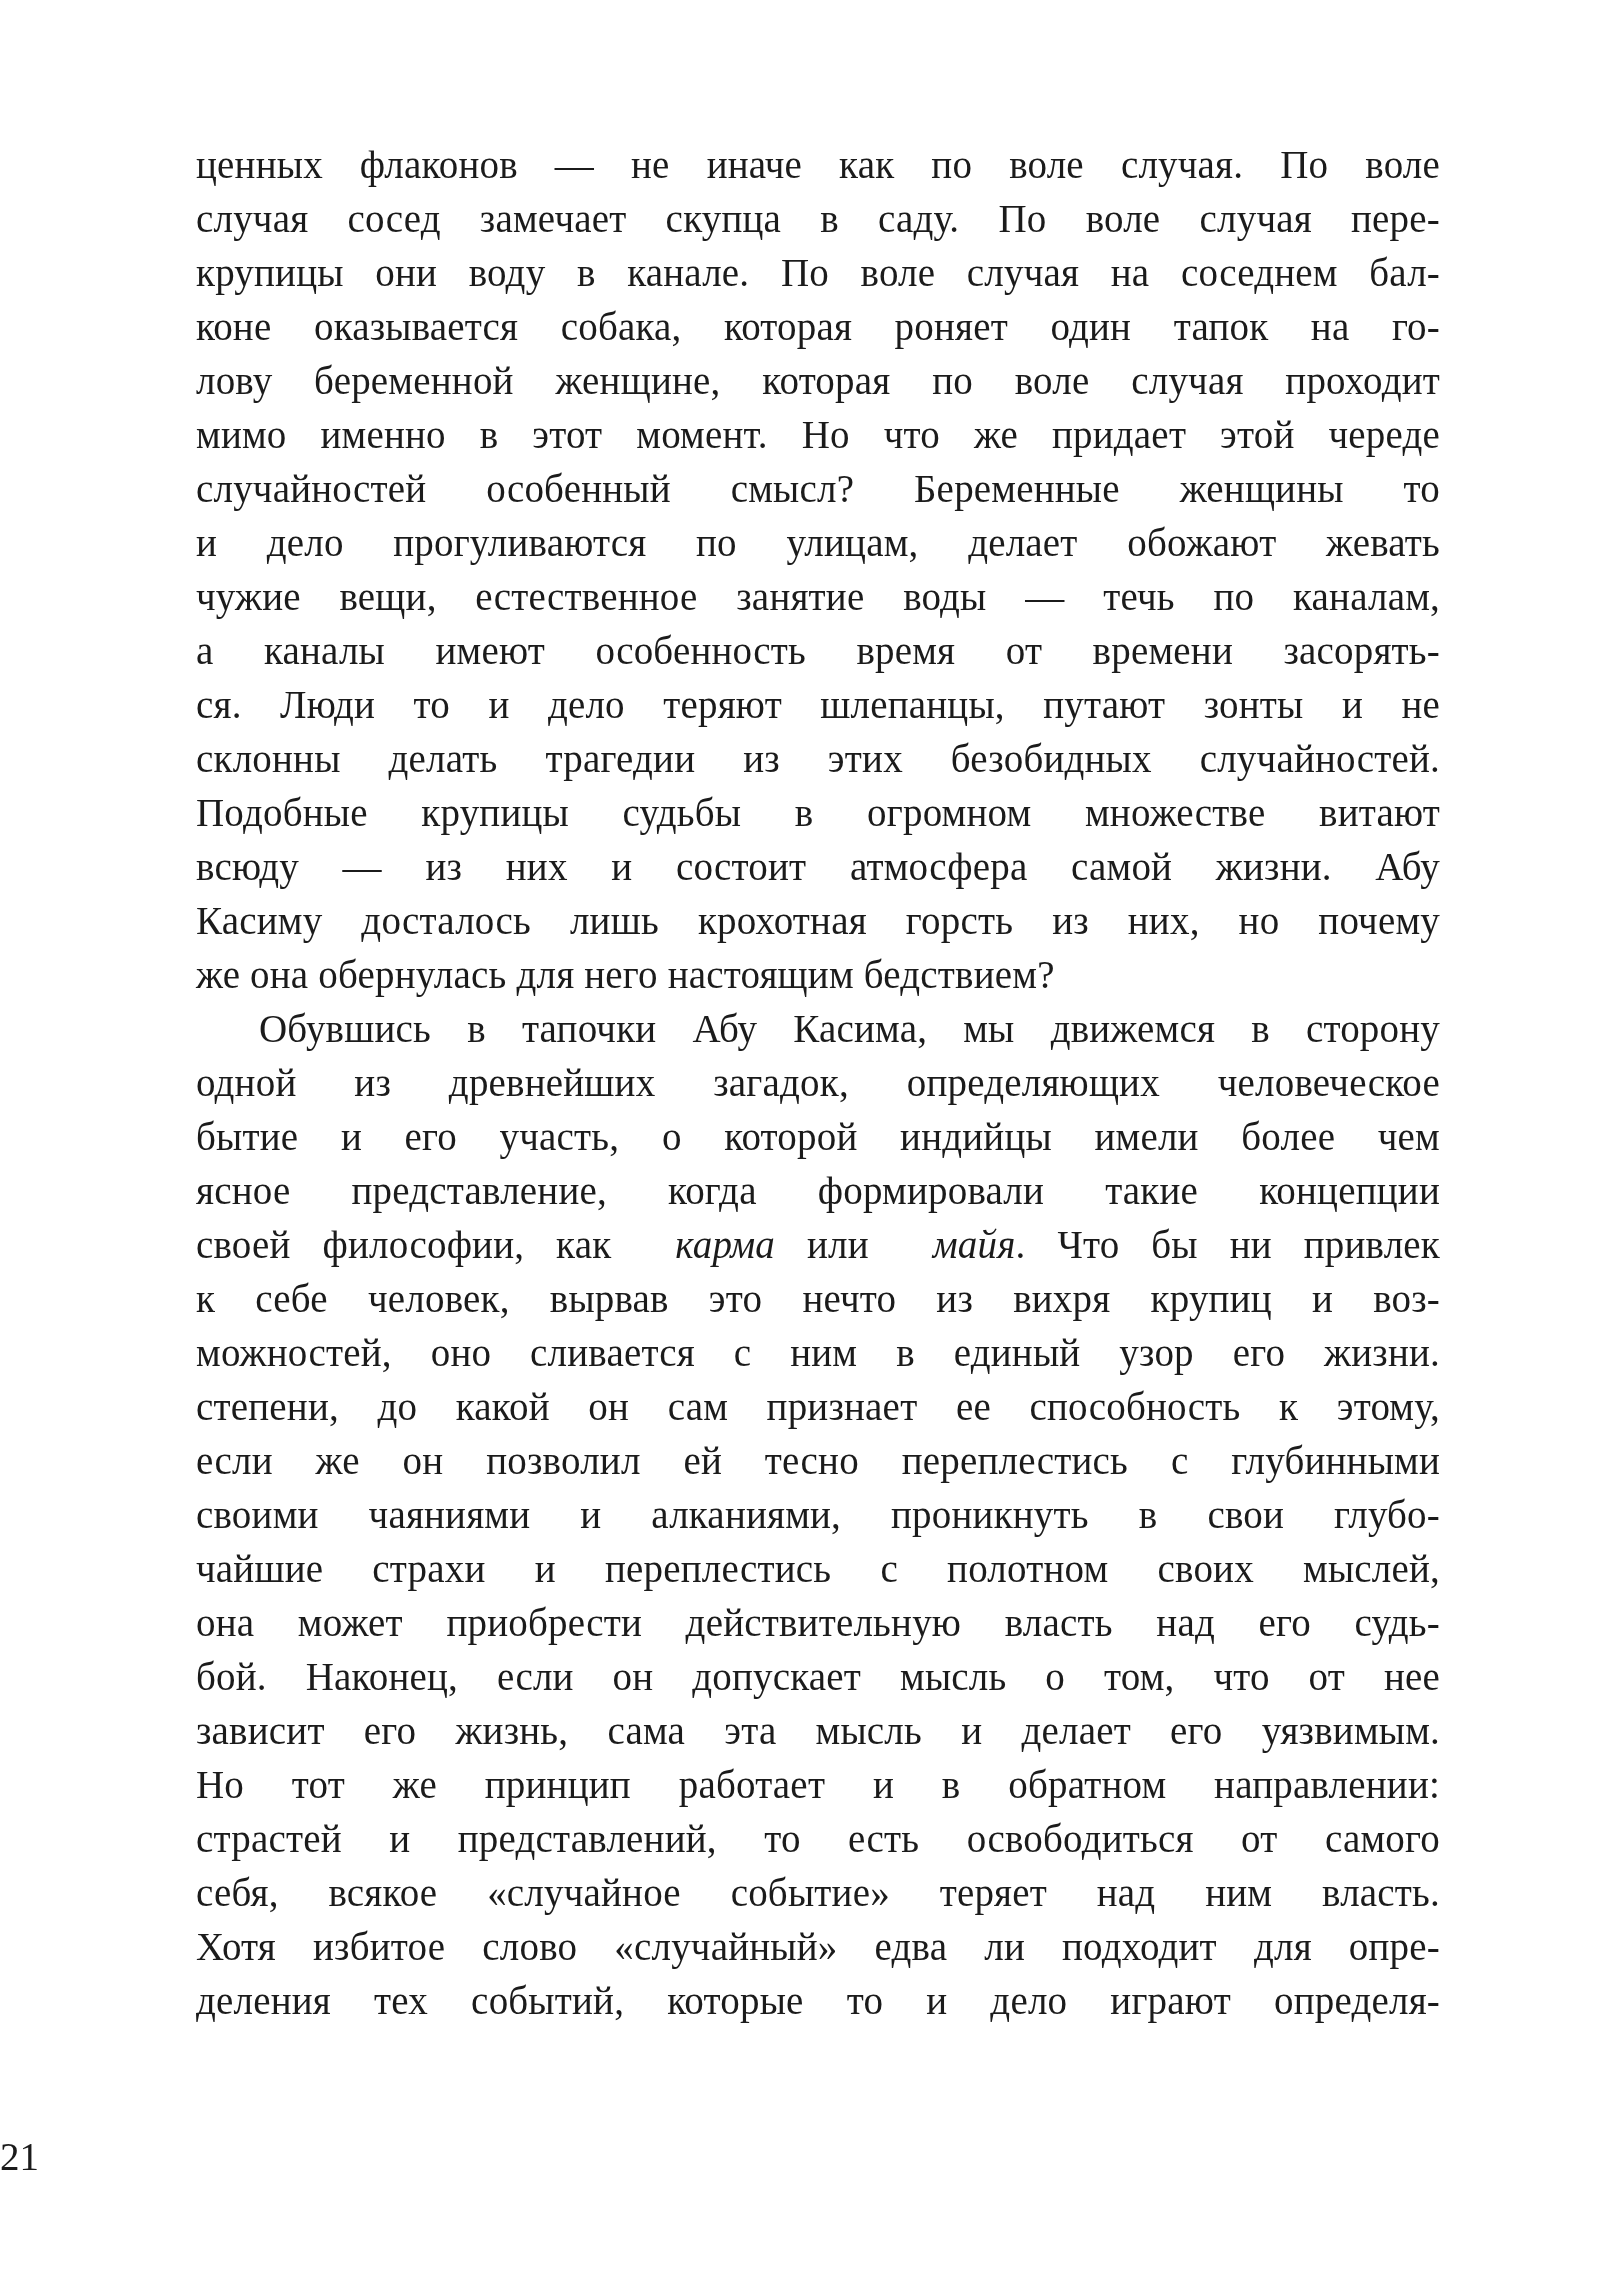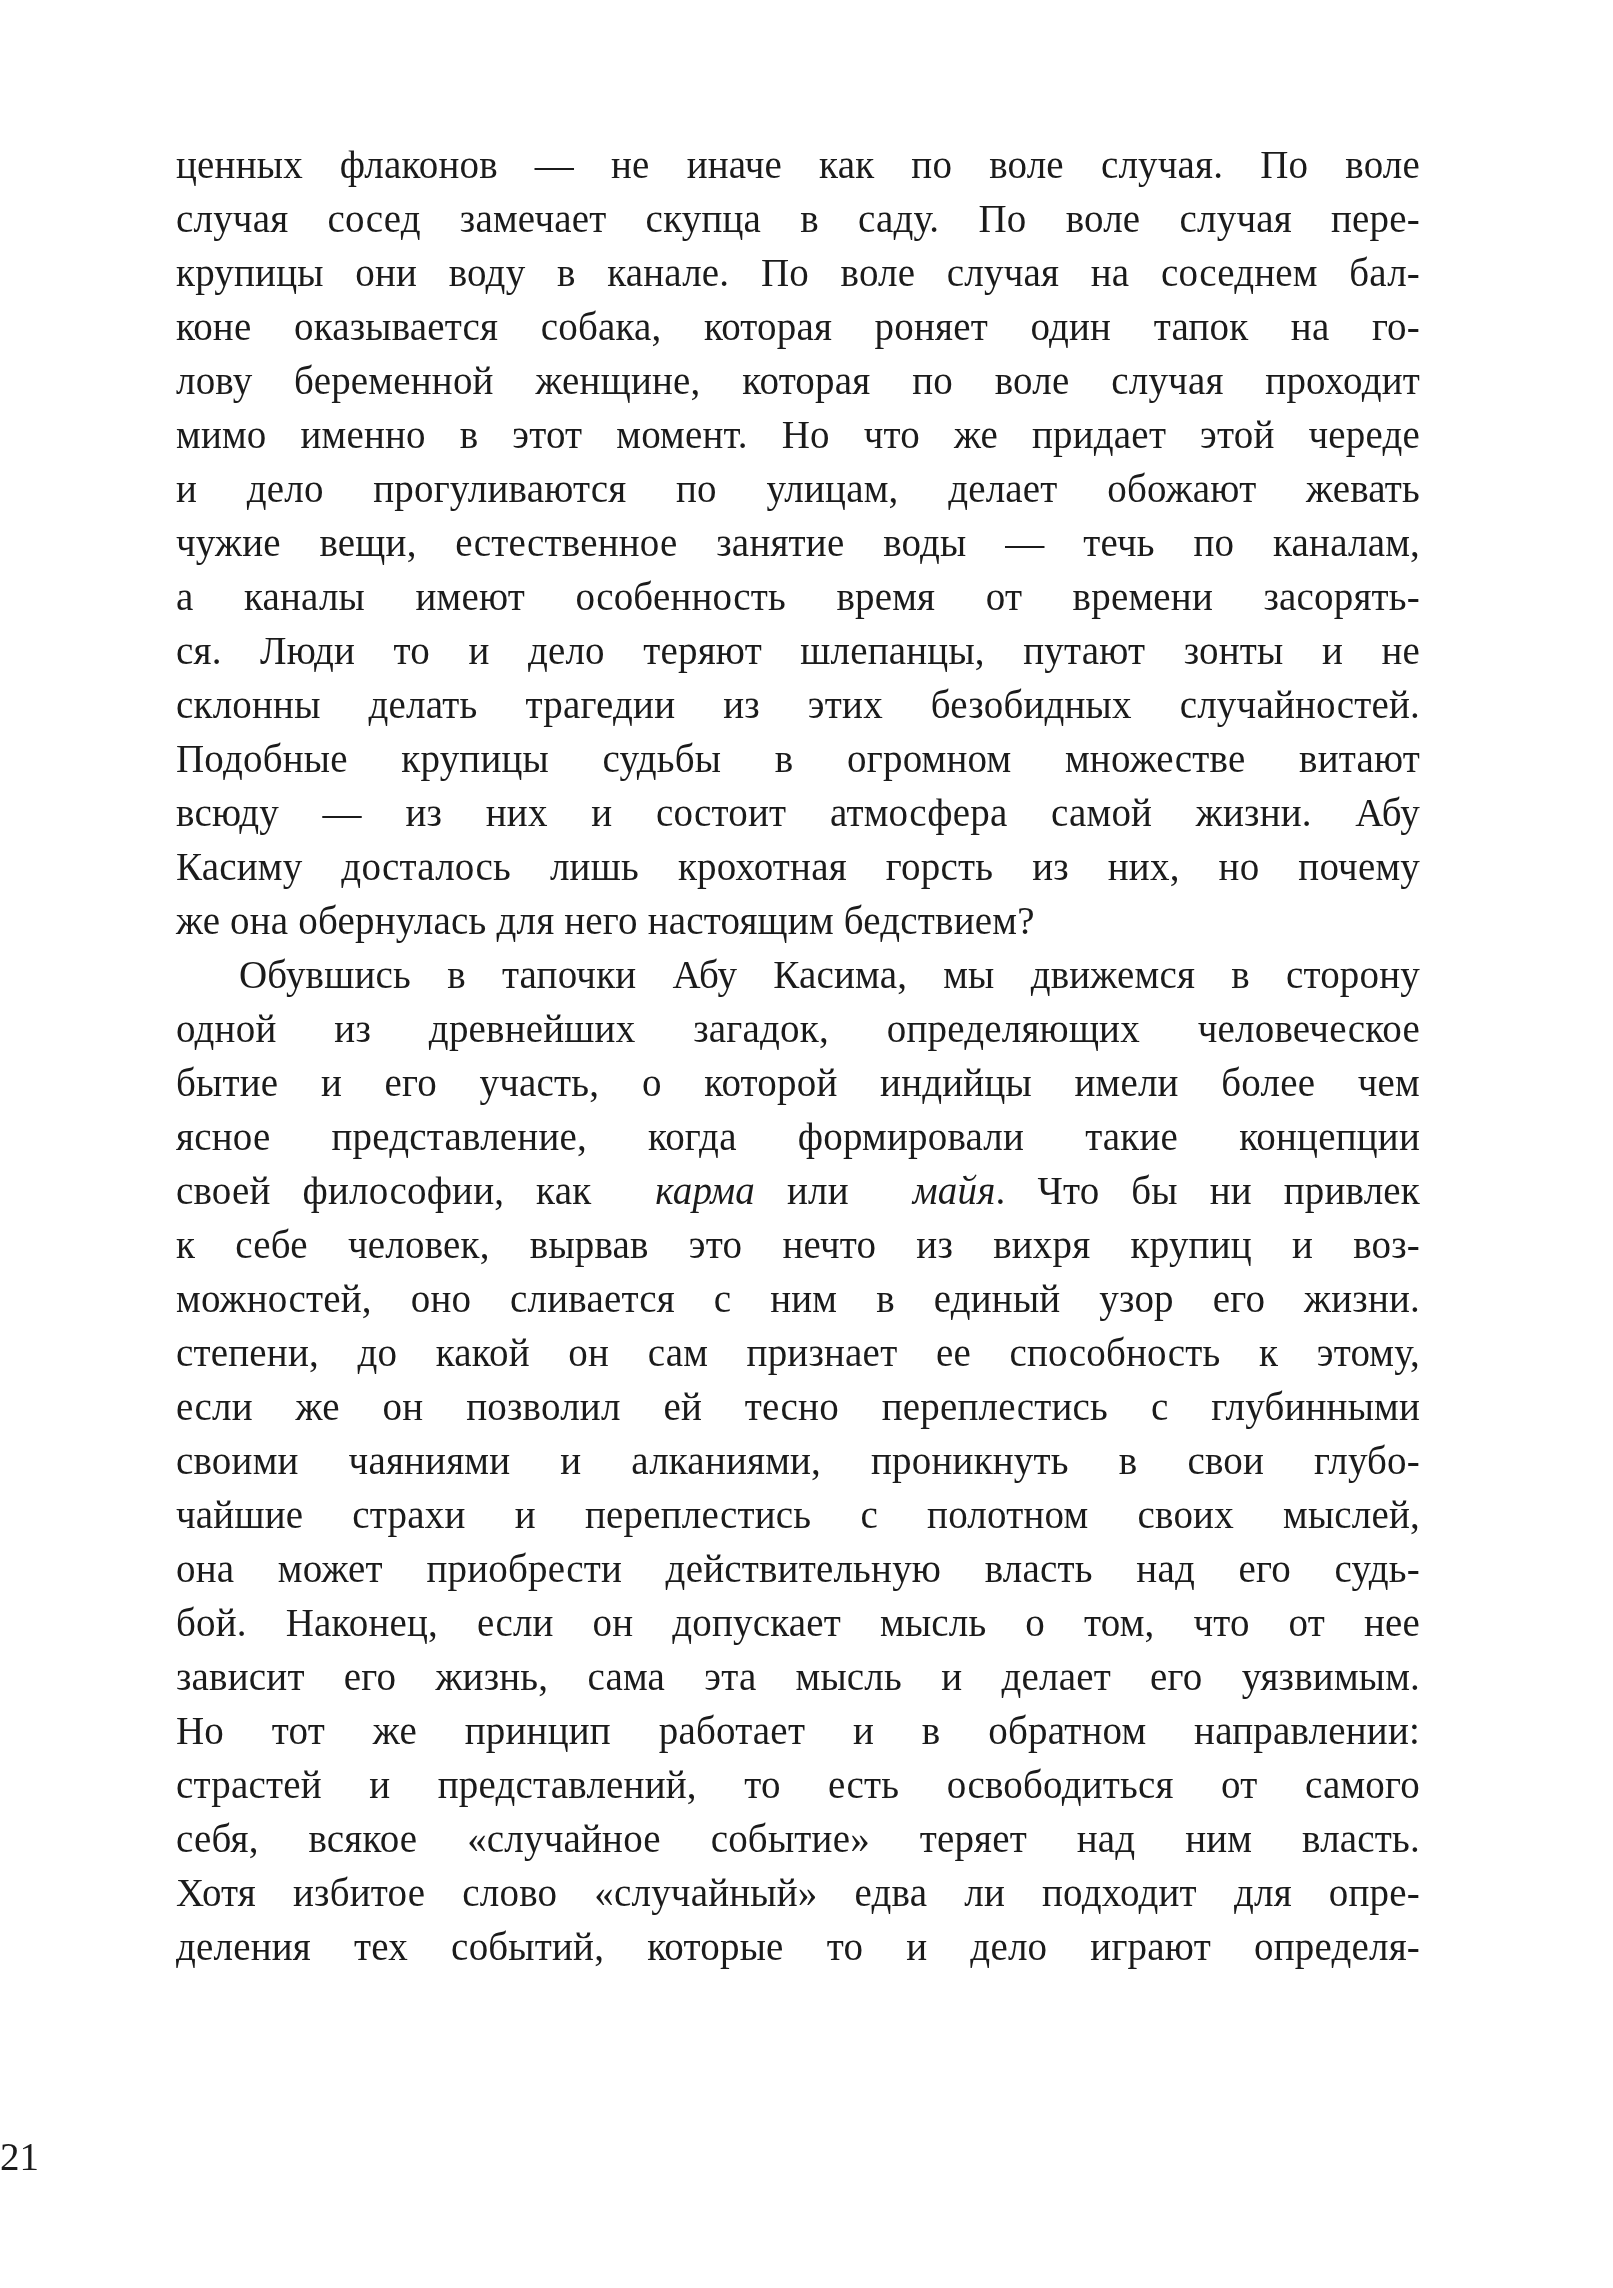--- a/index.html
+++ b/index.html
@@ -12,21 +12,21 @@
     width: 1613px;
     height: 2289px;
     margin: 0 auto;
     background: #ffffff;
     font-family: "Liberation Serif", "DejaVu Serif", serif;
     color: #1b1b1b;
     overflow: hidden;
   }
   .text-block {
     position: absolute;
-    left: 176px;
+    left: 196px;
     top: 138px;
     width: 1244px;
   }
   .paragraph {
     margin: 0;
     padding: 0;
   }
   .line {
     font-size: 39px;
     line-height: 54px;
@@ -62,20 +62,21 @@
 
 <div class="page">
   <div class="text-block">
       <div class="paragraph">
         <div class="line first"><span>ценных флаконов — не иначе как по воле случая. По воле</span></div>
         <div class="line"><span>случая сосед замечает скупца в саду. По воле случая пере-</span></div>
         <div class="line"><span>крупицы они воду в канале. По воле случая на соседнем бал-</span></div>
         <div class="line"><span>коне оказывается собака, которая роняет один тапок на го-</span></div>
         <div class="line"><span>лову беременной женщине, которая по воле случая проходит</span></div>
         <div class="line"><span>мимо именно в этот момент. Но что же придает этой череде</span></div>
+        <div class="line"><span>случайностей особенный смысл? Беременные женщины то</span></div>
         <div class="line"><span>и дело прогуливаются по улицам, делает обожают жевать</span></div>
         <div class="line"><span>чужие вещи, естественное занятие воды — течь по каналам,</span></div>
         <div class="line"><span>а каналы имеют особенность время от времени засорять-</span></div>
         <div class="line"><span>ся. Люди то и дело теряют шлепанцы, путают зонты и не</span></div>
         <div class="line"><span>склонны делать трагедии из этих безобидных случайностей.</span></div>
         <div class="line"><span>Подобные крупицы судьбы в огромном множестве витают</span></div>
         <div class="line"><span>всюду — из них и состоит атмосфера самой жизни. Абу</span></div>
         <div class="line"><span>Касиму досталось лишь крохотная горсть из них, но почему</span></div>
         <div class="line unjustified"><span>же она обернулась для него настоящим бедствием?</span></div>
       </div>

